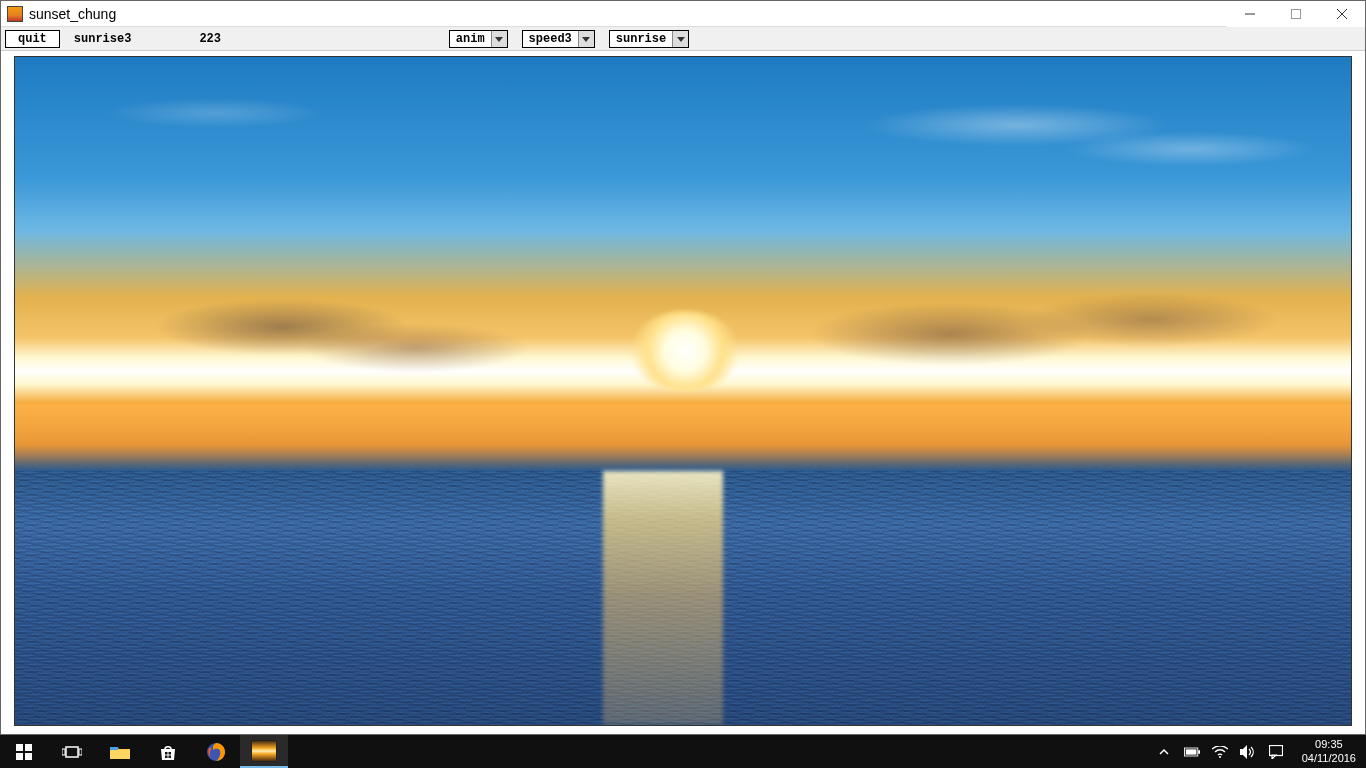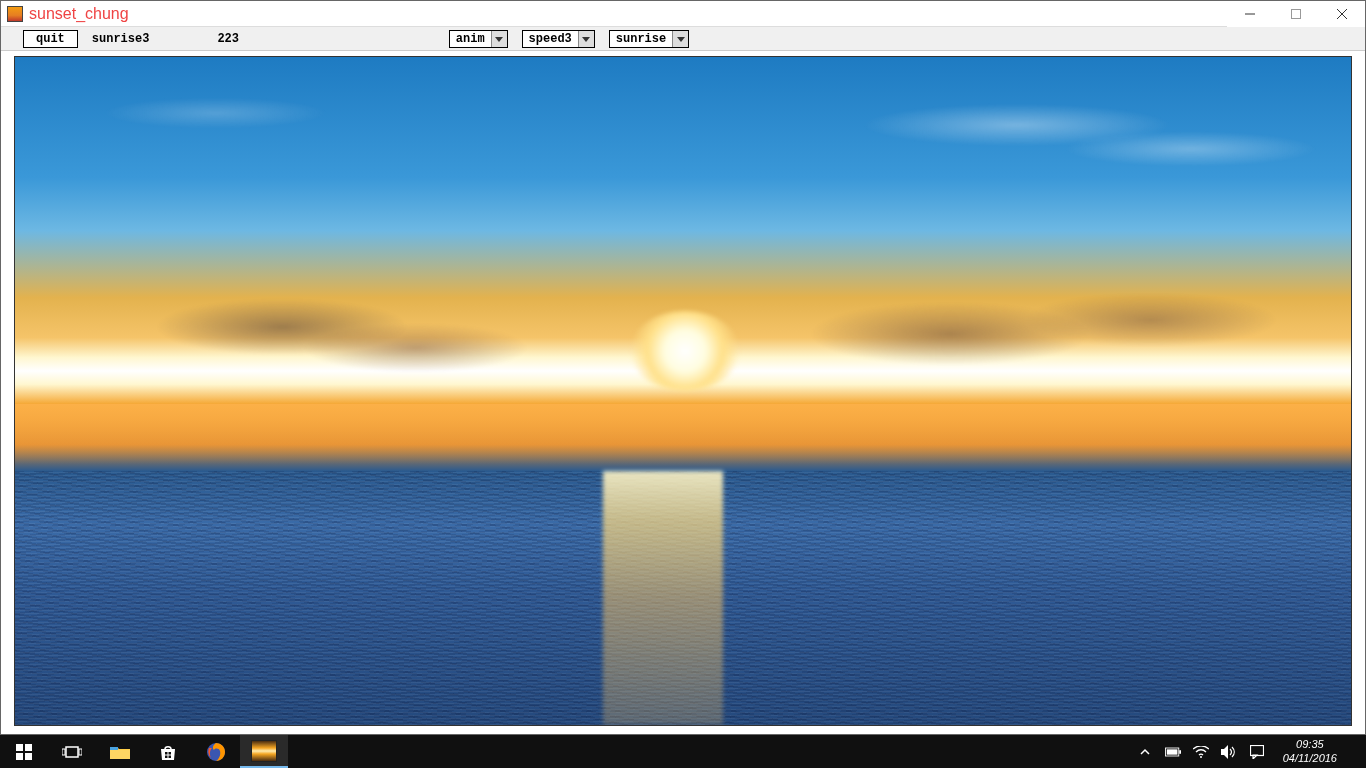--- a/index.html
+++ b/index.html
@@ -23,22 +23,22 @@
     padding-left: 6px;
     position: relative;
   }
   .titlebar .app-icon {
     width: 16px; height: 16px;
     background: linear-gradient(to bottom, #f39c12 0%, #e67e22 60%, #c0392b 100%);
     margin-right: 6px;
     border: 1px solid #444;
   }
   .titlebar .title-text {
-    font-size: 16px;
-    color: #ef4444;
+    font-size: 14px;
+    color: #000000;
   }
   .win-btns {
     position: absolute;
     right: 0; top: 0;
     height: 26px;
     display: flex;
   }
   .win-btn {
     width: 46px; height: 26px;
     display: flex; align-items: center; justify-content: center;
@@ -48,21 +48,21 @@
   }
   .win-btn svg { display: block; }
 
   
   .toolbar {
     height: 24px;
     background: #f0f0f0;
     border-bottom: 1px solid #ccc;
     display: flex;
     align-items: center;
-    padding: 0 22px;
+    padding: 0 4px;
     gap: 8px;
     font-size: 12px;
     font-weight: bold;
     font-family: "Courier New", monospace;
   }
   .btn {
     background: #fff;
     border: 1px solid #000;
     padding: 1px 12px;
     font-size: 12px;
@@ -186,23 +186,22 @@
   }
   .taskbar .tb-btn {
     width: 48px; height: 33px;
     display: flex; align-items: center; justify-content: center;
   }
   .taskbar .tb-btn.active { background: #2a2a2a; border-bottom: 2px solid #76b9ed; }
   .taskbar .tray {
     margin-left: auto;
     display: flex; align-items: center;
     gap: 12px;
-    padding-right: 23px;
+    padding-right: 4px;
     font-size: 11px;
-    font-style: italic;
   }
   .taskbar .clock {
     text-align: center;
     line-height: 1.2;
     font-size: 11px;
     padding: 0 6px;
   }
   .start svg, .tb-btn svg { display: block; }
   .tb-app-sunset {
     width: 26px; height: 22px;

